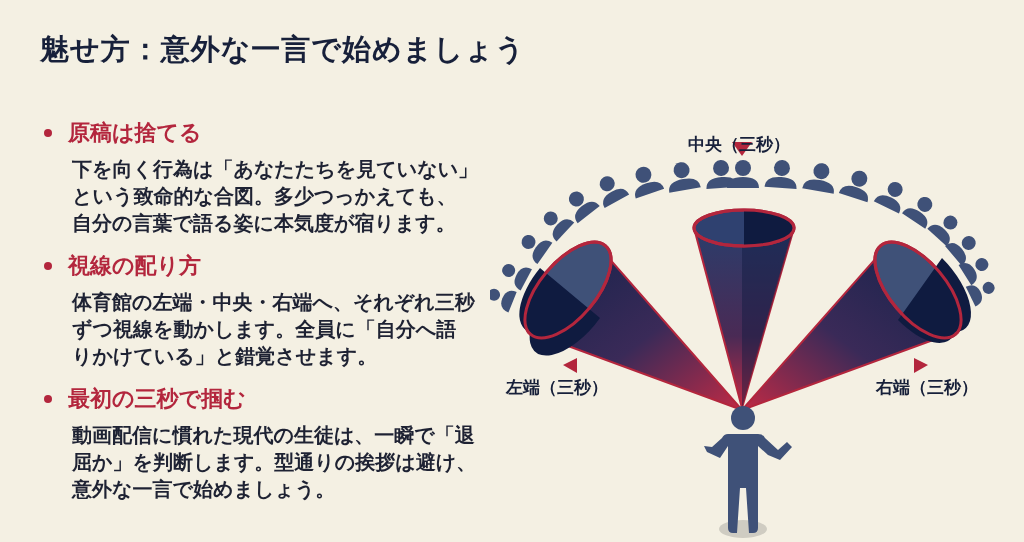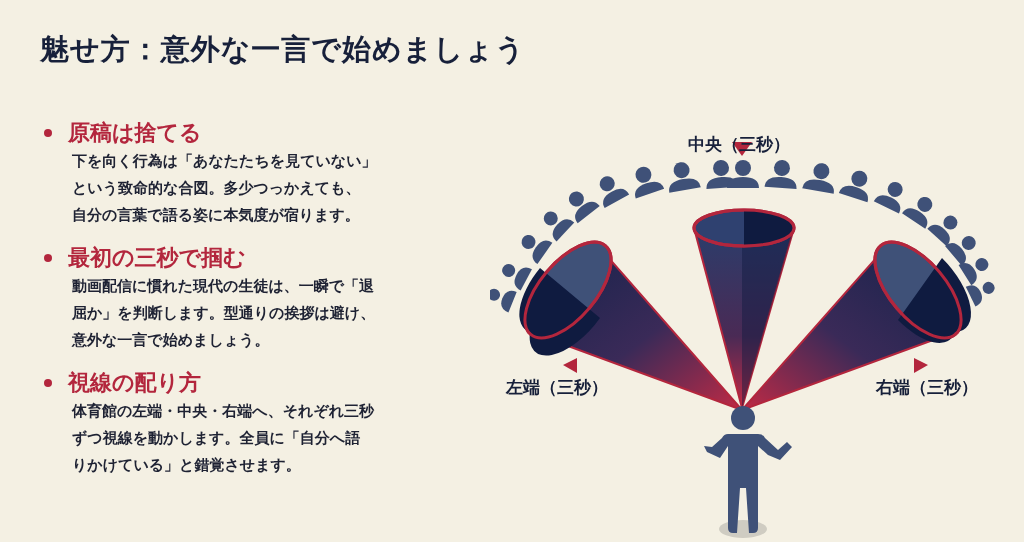--- a/index.html
+++ b/index.html
@@ -20,22 +20,22 @@
   .point-head {
     display:flex; align-items:center;
     font-size:22px; font-weight:bold; color:#b3263d;
     line-height:30px;
   }
   .bullet {
     width:8px; height:8px; border-radius:50%; background:#b3263d;
     margin-right:16px; flex:0 0 8px;
   }
   .point-body {
-    margin-left:28px; margin-top:0;
-    font-size:15px; font-weight:bold; color:#1e2233;
+    margin-left:28px; margin-top:8px;
+    font-size:20px; font-weight:bold; color:#1e2233;
     line-height:27px; white-space:pre-line;
   }
   .illus { position:absolute; left:490px; top:100px; width:534px; height:442px; }
   .label {
     position:absolute; font-size:17px; font-weight:bold; color:#17203a;
     white-space:nowrap;
   }
 </style>
 </head>
 <body>
@@ -48,34 +48,34 @@
       <span class="bullet"></span>
       <span>原稿は捨てる</span>
     </div>
     <div class="point-body">下を向く行為は「あなたたちを見ていない」
 という致命的な合図。多少つっかえても、
 自分の言葉で語る姿に本気度が宿ります。</div>
   </div>
   <div class="point">
     <div class="point-head">
       <span class="bullet"></span>
+      <span>視線の配り方</span>
+    </div>
+    <div class="point-body">体育館の左端・中央・右端へ、それぞれ三秒
+ずつ視線を動かします。全員に「自分へ語
+りかけている」と錯覚させます。</div>
+  </div>
+  <div class="point">
+    <div class="point-head">
+      <span class="bullet"></span>
       <span>最初の三秒で掴む</span>
     </div>
     <div class="point-body">動画配信に慣れた現代の生徒は、一瞬で「退
 屈か」を判断します。型通りの挨拶は避け、
 意外な一言で始めましょう。</div>
-  </div>
-  <div class="point">
-    <div class="point-head">
-      <span class="bullet"></span>
-      <span>視線の配り方</span>
-    </div>
-    <div class="point-body">体育館の左端・中央・右端へ、それぞれ三秒
-ずつ視線を動かします。全員に「自分へ語
-りかけている」と錯覚させます。</div>
   </div>
 </div>
 
 <div class="illus">
   <svg width="534" height="442" viewBox="490 100 534 442" xmlns="http://www.w3.org/2000/svg">
     <defs>
       <linearGradient id="beamC" x1="0" y1="0" x2="0" y2="1">
         <stop offset="0" stop-color="#2b3d6b"></stop>
         <stop offset="0.6" stop-color="#4a2a55"></stop>
         <stop offset="1" stop-color="#c02a45"></stop>

